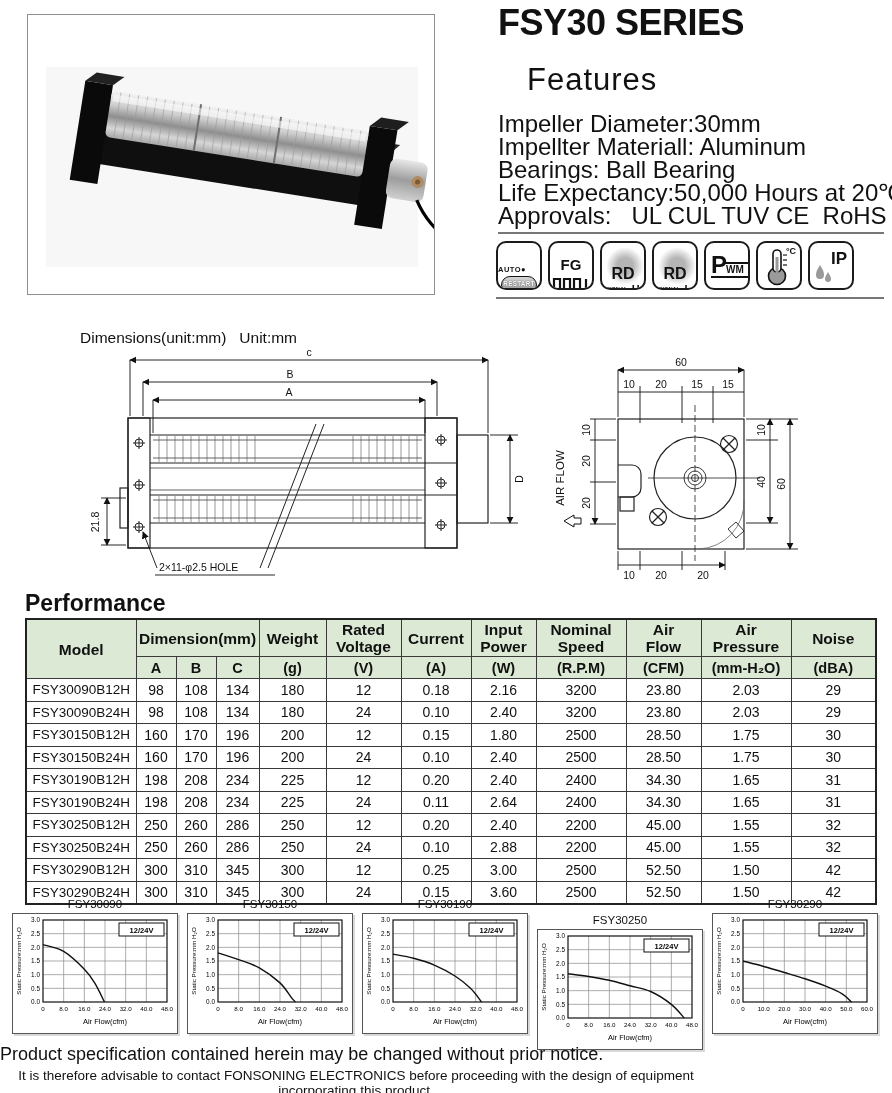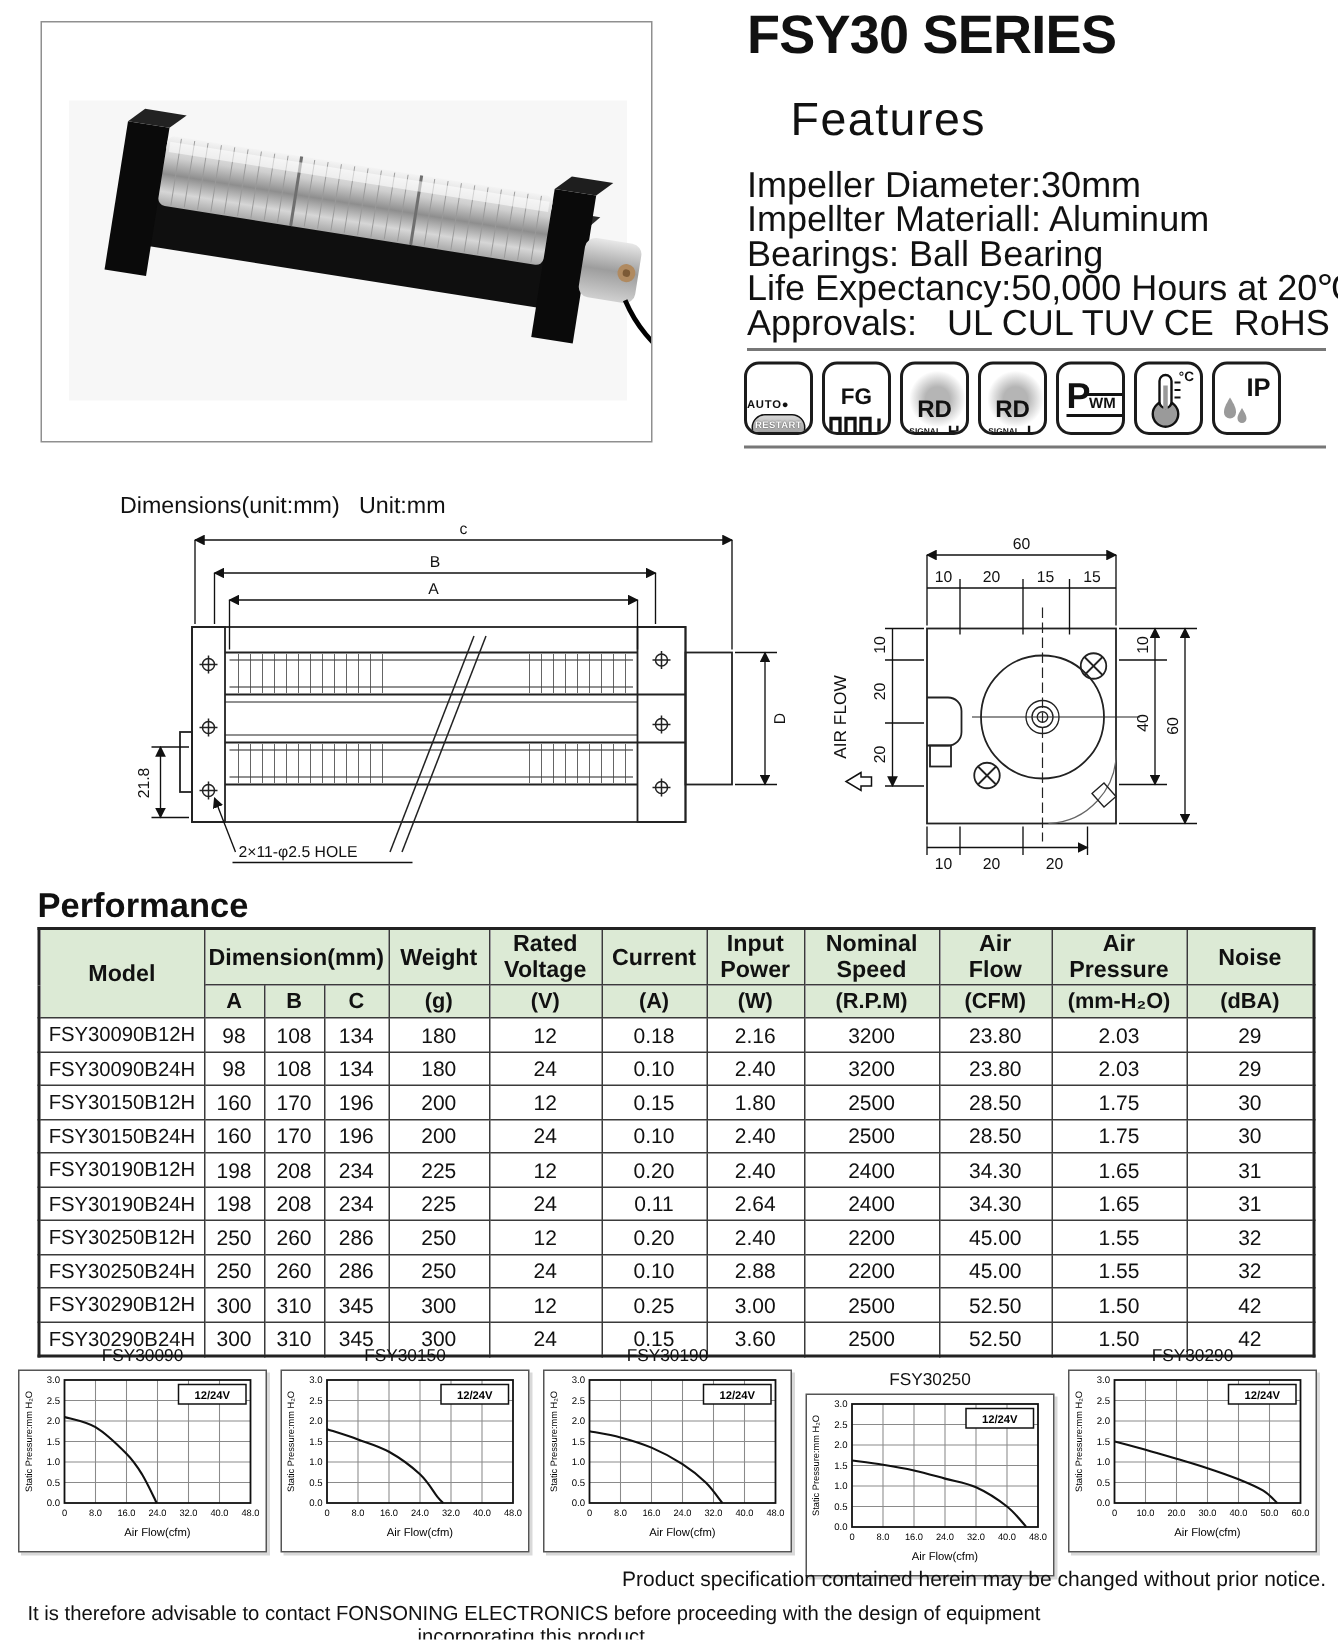--- a/index.html
+++ b/index.html
@@ -45,21 +45,21 @@
   .ptable thead th{background:#dcead5;font-weight:700}
   .ptable .h1{font-size:15.5px;height:36px;white-space:pre-line;line-height:17px}
   .ptable .h2{font-size:14.5px;height:21px}
   .ptable tbody td{font-size:14px;height:21.5px}
   .ptable tbody td.model{font-size:13.5px}
   
   .chart-block{position:absolute;top:898px;width:166px}
   .chart-title{text-align:center;font-size:11.5px;font-weight:400;margin:0 0 3px 0}
   .chart-box{border:1px solid #555;background:#fff;box-shadow:2px 2px 0 rgba(0,0,0,.15)}
   
-  .footer1{left:0;top:1044px;width:884px;text-align:right;font-size:14px}
+  .footer1{left:0;top:1044px;width:884px;text-align:left;font-size:18px}
   .footer2{left:0;top:1068px;width:712px;text-align:center;font-size:13.5px}
 </style>
 </head>
 <body>
 
 <div class="abs photo-box">
   <svg width="406" height="279" viewBox="0 0 406 279">
     <defs>
       <linearGradient id="cyl" x1="0" y1="0" x2="0" y2="1">
         <stop offset="0" stop-color="#f4f4f4"></stop>

